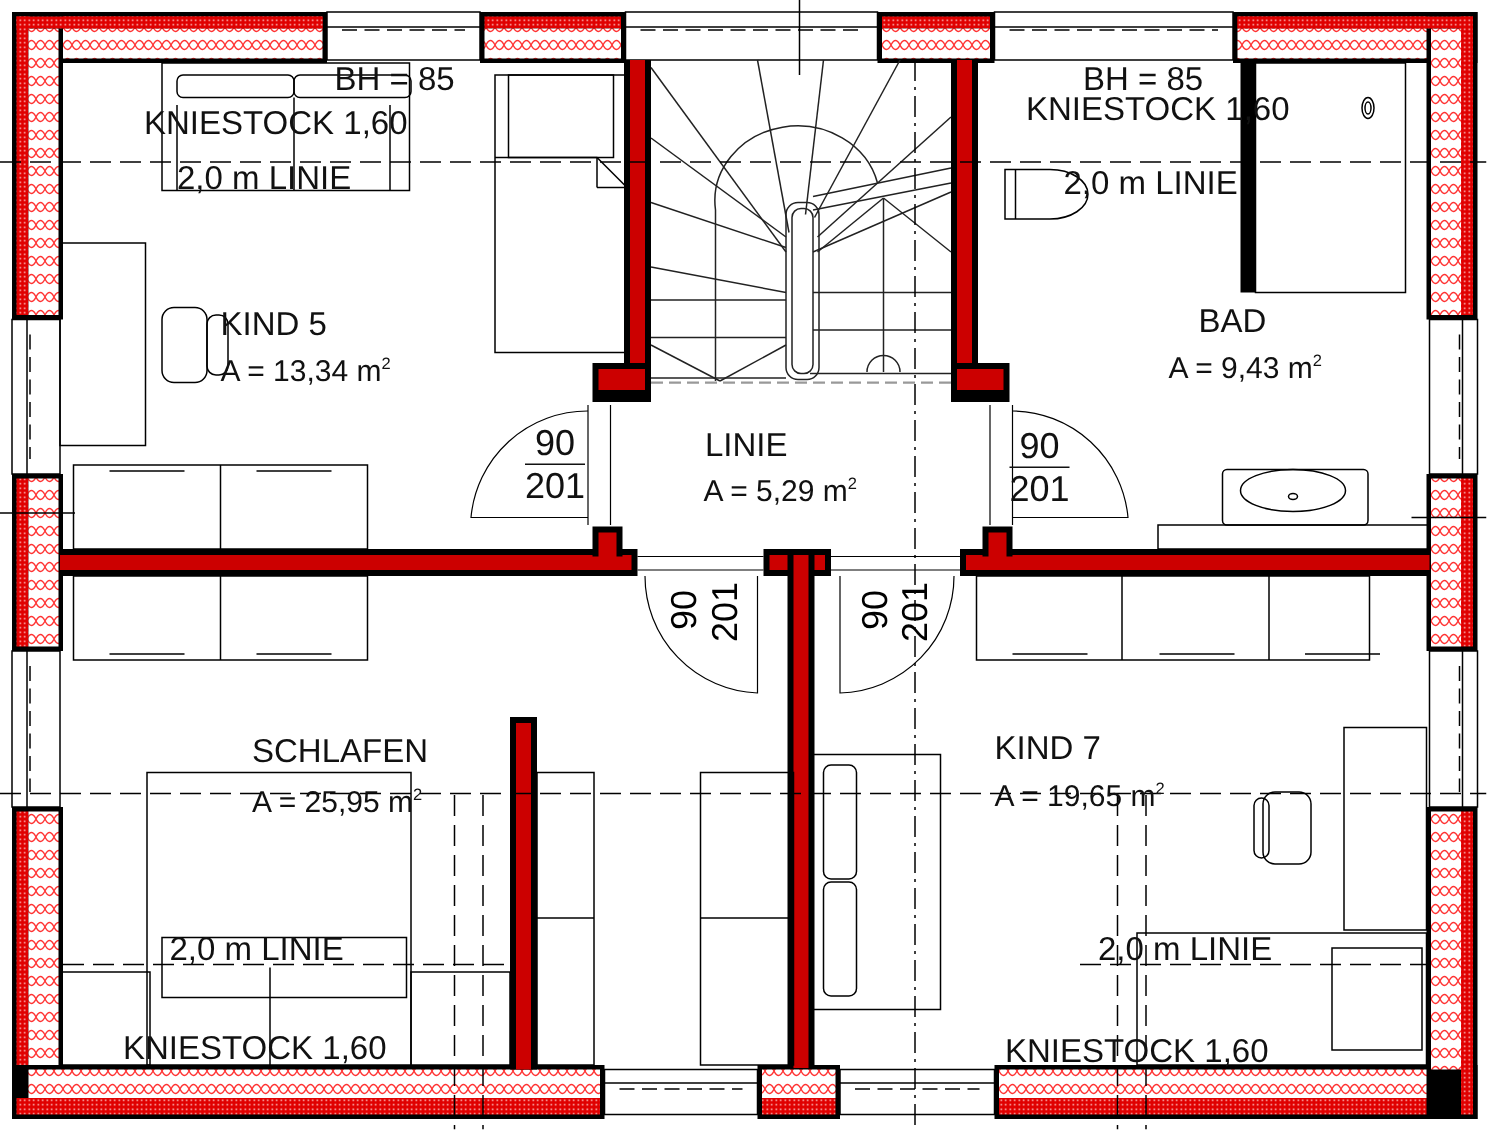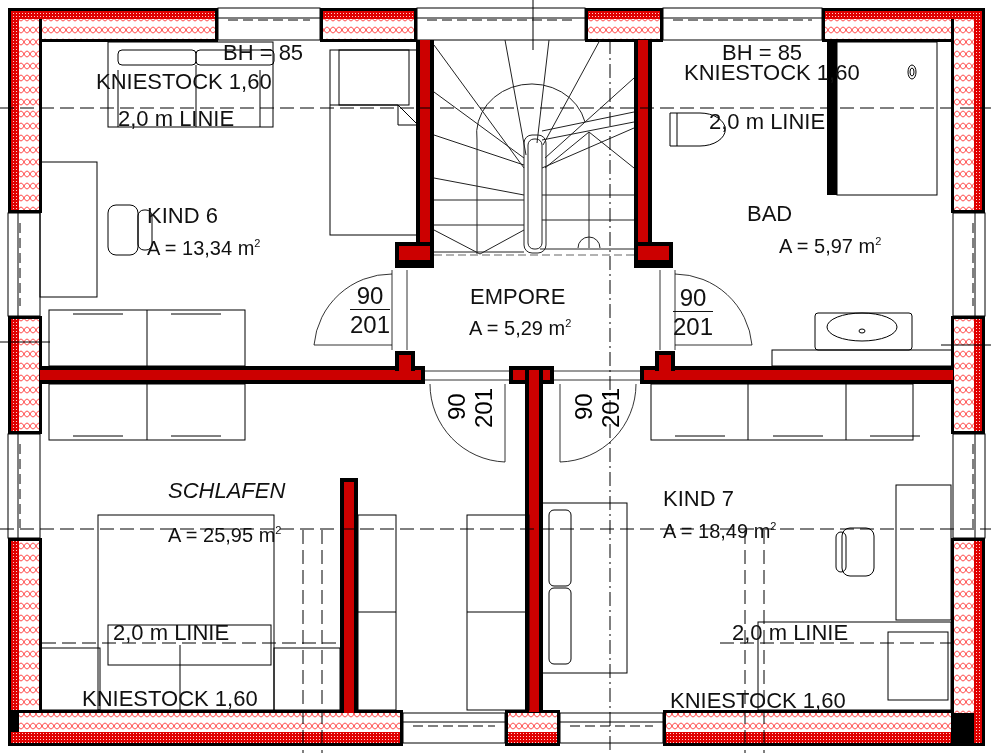--- a/index.html
+++ b/index.html
@@ -288,34 +288,34 @@
 <div class="lbl note" style="left:722px;top:42px;">BH = 85</div>
 <div class="lbl note" style="left:684px;top:62px;">KNIESTOCK 1,60</div>
 <div class="lbl note" style="left:709px;top:111px;">2,0 m LINIE</div>
 
 <div class="lbl note" style="left:113px;top:622px;">2,0 m LINIE</div>
 <div class="lbl note" style="left:82px;top:688px;">KNIESTOCK 1,60</div>
 
 <div class="lbl note" style="left:732px;top:622px;">2,0 m LINIE</div>
 <div class="lbl note" style="left:670px;top:690px;">KNIESTOCK 1,60</div>
 
-<div class="lbl room-name" style="left:147px;top:205px;">KIND 6</div>
+<div class="lbl room-name" style="left:147px;top:205px;">KIND 5</div>
 <div class="lbl room-area" style="left:147px;top:238px;"><span>A =  13,34 m</span><sup>2</sup></div>
 
-<div class="lbl room-name" style="left:747px;top:203px;">BAD</div>
-<div class="lbl room-area" style="left:779px;top:236px;"><span>A =  5,97 m</span><sup>2</sup></div>
-
-<div class="lbl room-name" style="left:470px;top:286px;">EMPORE</div>
+<div class="lbl room-name" style="left:799px;top:203px;">BAD</div>
+<div class="lbl room-area" style="left:779px;top:236px;"><span>A =  9,43 m</span><sup>2</sup></div>
+
+<div class="lbl room-name" style="left:470px;top:286px;">LINIE</div>
 <div class="lbl room-area" style="left:469px;top:318px;"><span>A =  5,29 m</span><sup>2</sup></div>
 
-<div class="lbl room-name" style="left:168px;top:480px;font-style:italic;">SCHLAFEN</div>
+<div class="lbl room-name" style="left:168px;top:490px;">SCHLAFEN</div>
 <div class="lbl room-area" style="left:168px;top:525px;"><span>A =  25,95 m</span><sup>2</sup></div>
 
 <div class="lbl room-name" style="left:663px;top:488px;">KIND 7</div>
-<div class="lbl room-area" style="left:663px;top:521px;"><span>A =  18,49 m</span><sup>2</sup></div>
+<div class="lbl room-area" style="left:663px;top:521px;"><span>A =  19,65 m</span><sup>2</sup></div>
 
 <div class="lbl dim" style="left:350px;top:284px;">
   <span class="top">90</span>
     <span class="bot">201</span>
 </div>
 <div class="lbl dim" style="left:673px;top:286px;">
   <span class="top">90</span>
     <span class="bot">201</span>
 </div>
 <div class="dim-rot" style="left:443px;top:420px;">

